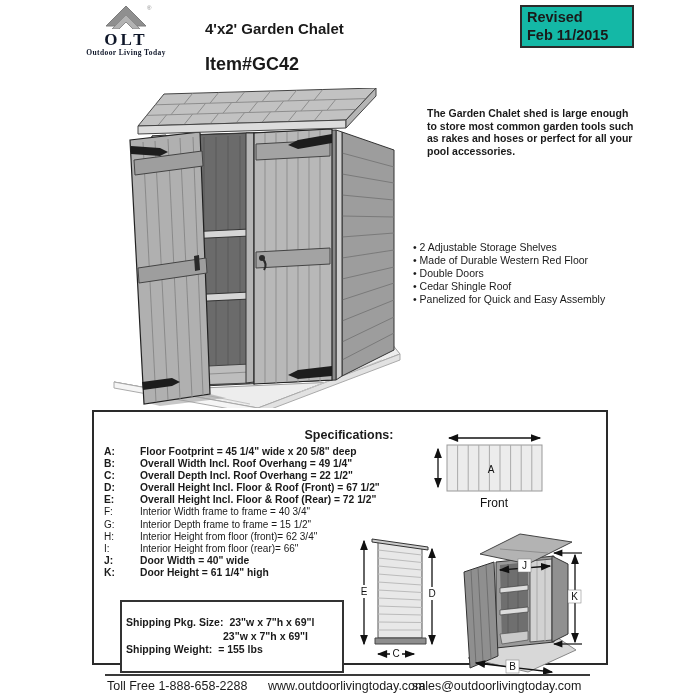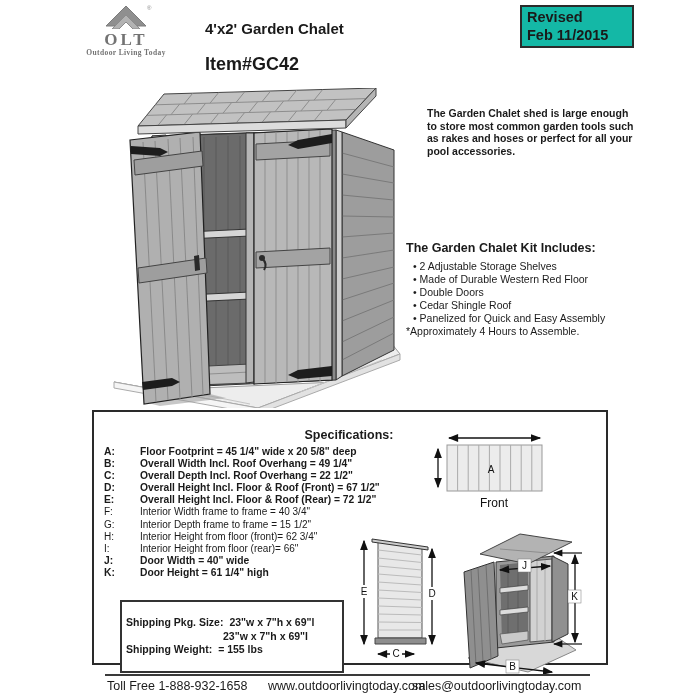--- a/index.html
+++ b/index.html
@@ -1,21 +1,21 @@
 <!DOCTYPE html>
 <html><head>
 <meta charset="utf-8">
 <style>
   html,body{margin:0;padding:0;background:#fff;}
   #page{position:relative;width:700px;height:700px;background:#ffffff;
         font-family:"Liberation Sans",sans-serif;color:#1a1a1a;overflow:hidden;}
   .abs{position:absolute;}
   .b{font-weight:bold;}
   
-  .logo{left:84px;top:2px;width:84px;text-align:center;color:#737373;}
+  .logo{left:84px;top:2px;width:84px;text-align:center;color:#0f172a;}
   .logo .brand{font-family:"Liberation Serif",serif;font-weight:bold;font-size:17px;letter-spacing:3px;line-height:14px;}
   .logo .tagline{font-family:"Liberation Serif",serif;font-weight:bold;font-size:7.5px;letter-spacing:.4px;white-space:nowrap;margin-top:1px;}
   .doc-title{left:205px;top:20px;font-size:15px;font-weight:bold;}
   .doc-item{left:205px;top:54px;font-size:18px;font-weight:bold;text-align:center;}
   .revised{left:520px;top:5px;width:88px;border:2px solid #2b2b2b;padding:1px 17px 2px 5px;
            font-size:14.5px;line-height:18px;font-weight:bold;background:#14b8a6;}
   
   .desc{left:427px;top:107px;width:208px;font-size:10.5px;font-weight:bold;line-height:12.6px;}
   .kit{left:406px;top:241px;width:230px;}
   .kit h3{margin:0 0 5px 0;font-size:12.5px;}
@@ -164,29 +164,27 @@
       <line x1="188" y1="12.9" x2="196.6" y2="2.3" stroke="#8d8d8d"></line>
         <line x1="214" y1="12.2" x2="222.6" y2="1.6" stroke="#8d8d8d"></line>
       <polygon points="38,38 246,32 246,40 38,46" fill="#dcdcdc" stroke="#444" stroke-width="1"></polygon>
       <polygon points="246,32 276,0 276,8 246,40" fill="#b5b5b5" stroke="#444" stroke-width="1"></polygon>
     </g>
   </svg>
 
   <div class="abs desc">The Garden Chalet shed is large enough to store most common garden tools such as rakes and hoses or perfect for all your pool accessories.</div>
 
   <div class="abs kit">
-    <h3>The Garden Chalet Kit Includes:</h3>
     <ul>
       <li>2 Adjustable Storage Shelves</li>
       <li>Made of Durable Western Red Floor</li>
       <li>Double Doors</li>
       <li>Cedar Shingle Roof</li>
       <li>Panelized for Quick and Easy Assembly</li>
     </ul>
-    <div class="foot">*Approximately 4 Hours to Assemble.</div>
   </div>
 
   <div class="abs specbox"></div>
   <div class="abs spec-title">Specifications:</div>
 
   <div class="abs spec-rows">
     <div class="spec-row b">
         <span class="k">A:</span>
         <span>Floor Footprint = 45 1/4" wide x 20 5/8" deep</span>
       </div>
@@ -336,17 +334,17 @@
     <line x1="92" y1="116" x2="120" y2="116" stroke="#111" stroke-width="1.2" marker-start="url(#pvS)"></line>
     <line x1="113" y1="27" x2="113" y2="114" stroke="#111" stroke-width="1.3" marker-start="url(#pvS)" marker-end="url(#pvE)"></line>
     <rect x="106" y="62" width="13" height="13" fill="#fff" stroke="#777" stroke-width=".5"></rect>
     <text x="112.5" y="72" font-size="10" fill="#111" text-anchor="middle">K</text>
     <line x1="14" y1="135" x2="90" y2="144" stroke="#111" stroke-width="1.3" marker-start="url(#pvS)" marker-end="url(#pvE)"></line>
     <rect x="44" y="132" width="13" height="13" fill="#fff" stroke="#777" stroke-width=".5"></rect>
     <text x="50.5" y="142" font-size="10" fill="#111" text-anchor="middle">B</text>
   </svg>
 
   <div class="abs footline"></div>
-  <div class="abs ft phone">Toll Free 1-888-932-1658</div>
+  <div class="abs ft phone">Toll Free 1-888-658-2288</div>
   <div class="abs ft web">www.outdoorlivingtoday.com</div>
   <div class="abs ft mail">sales@outdoorlivingtoday.com</div>
 
 </div>
 
 </body></html>

